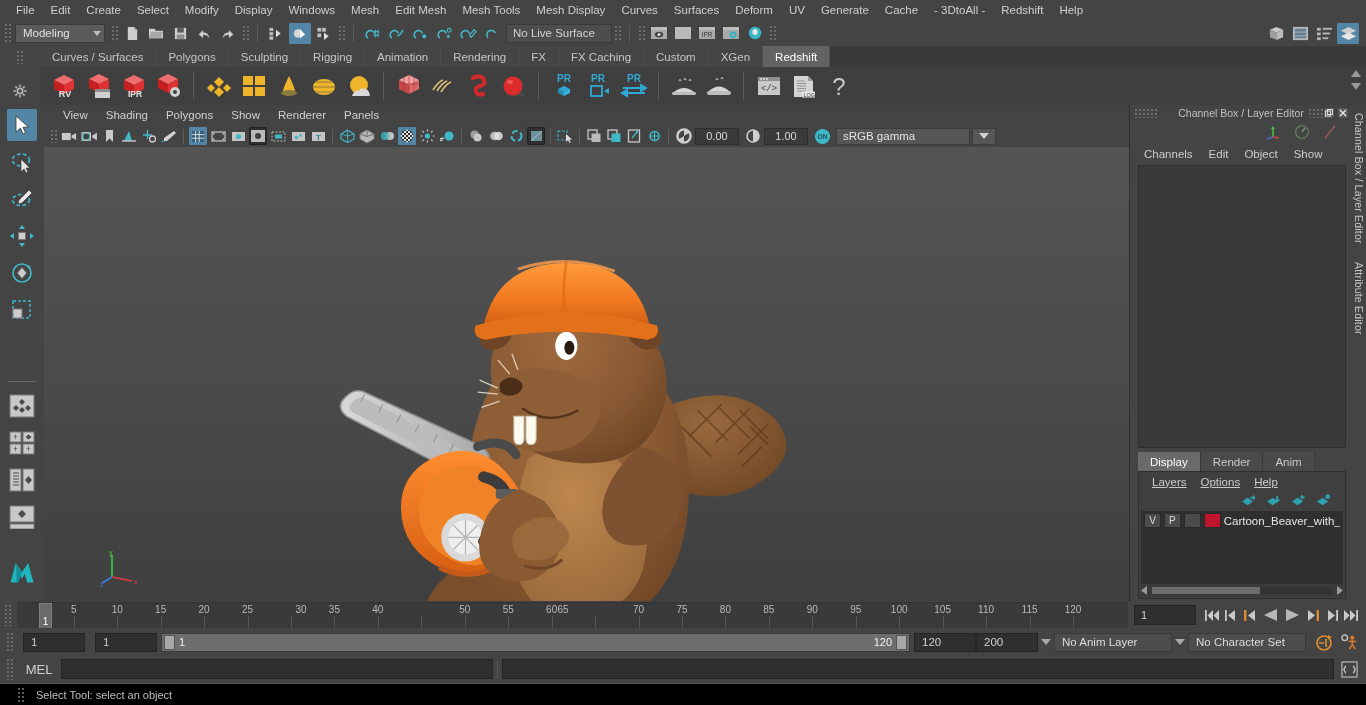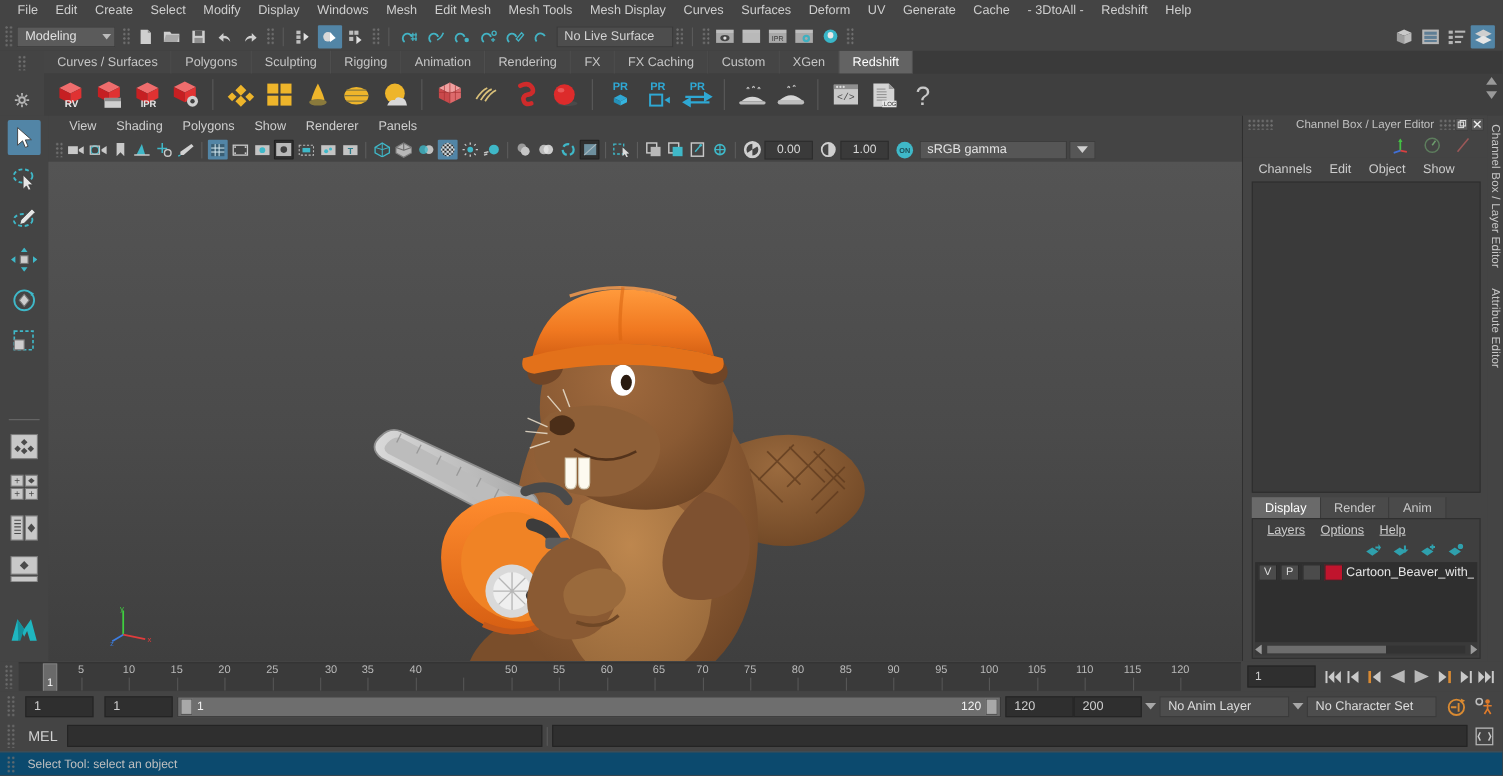--- a/index.html
+++ b/index.html
@@ -183,21 +183,21 @@
   .dropmini { width:16px;height:19px; display:flex;align-items:center;justify-content:center; }
   .selfield { height:19px; background:#4d4d4d; border:1px solid #3a3a3a; color:#dcdcdc; font-size:11.5px; display:flex;align-items:center;padding-left:7px;}
 
   
   .cmdrow { height: 28px; flex:0 0 28px; background:#444; display:flex; align-items:center; padding-left:2px; }
   .mellabel { width: 44px; text-align:center; font-size:13px; color:#d2d2d2; }
   .cmdinput { height:20px; background:#2f2f2f; border:1px solid #242424; }
   .cmdbtn { width:22px;height:20px; display:flex;align-items:center;justify-content:center; }
 
   
-  .helpline { height: 22px; flex:0 0 22px; background:#0c4a6e; display:flex; align-items:center; padding-left:2px; border-top:1px solid #4f4f4f;}
+  .helpline { height: 22px; flex:0 0 22px; background:#000000; display:flex; align-items:center; padding-left:13px; border-top:1px solid #4f4f4f;}
   .helptext { font-size:11px; color:#bfbfbf; padding-left:8px; }
 
   svg { display:block; }
 </style>
 </head>
 <body>
 
 <div class="app">
 
   <div class="menubar" id="menubar">
@@ -1194,21 +1194,21 @@
         <div class="ticknum" style="left: 360.874px;">40</div>
         <div class="tickline" style="left: 360.874px;"></div>
         <div class="ticknum" style="left: 391px; margin-top: 24px;">45</div>
         <div class="tickline" style="left: 404.319px;"></div>
         <div class="ticknum" style="left: 447.765px;">50</div>
         <div class="tickline" style="left: 447.765px;"></div>
         <div class="ticknum" style="left: 491.21px;">55</div>
         <div class="tickline" style="left: 491.21px;"></div>
         <div class="ticknum" style="left: 534.655px;">60</div>
         <div class="tickline" style="left: 534.655px;"></div>
-        <div class="ticknum" style="left: 582px;">65</div>
+        <div class="ticknum" style="left: 546px;">65</div>
         <div class="tickline" style="left: 578.101px;"></div>
         <div class="ticknum" style="left: 621.546px;">70</div>
         <div class="tickline" style="left: 621.546px;"></div>
         <div class="ticknum" style="left: 664.992px;">75</div>
         <div class="tickline" style="left: 664.992px;"></div>
         <div class="ticknum" style="left: 708.437px;">80</div>
         <div class="tickline" style="left: 708.437px;"></div>
         <div class="ticknum" style="left: 751.882px;">85</div>
         <div class="tickline" style="left: 751.882px;"></div>
         <div class="ticknum" style="left: 795.328px;">90</div>

